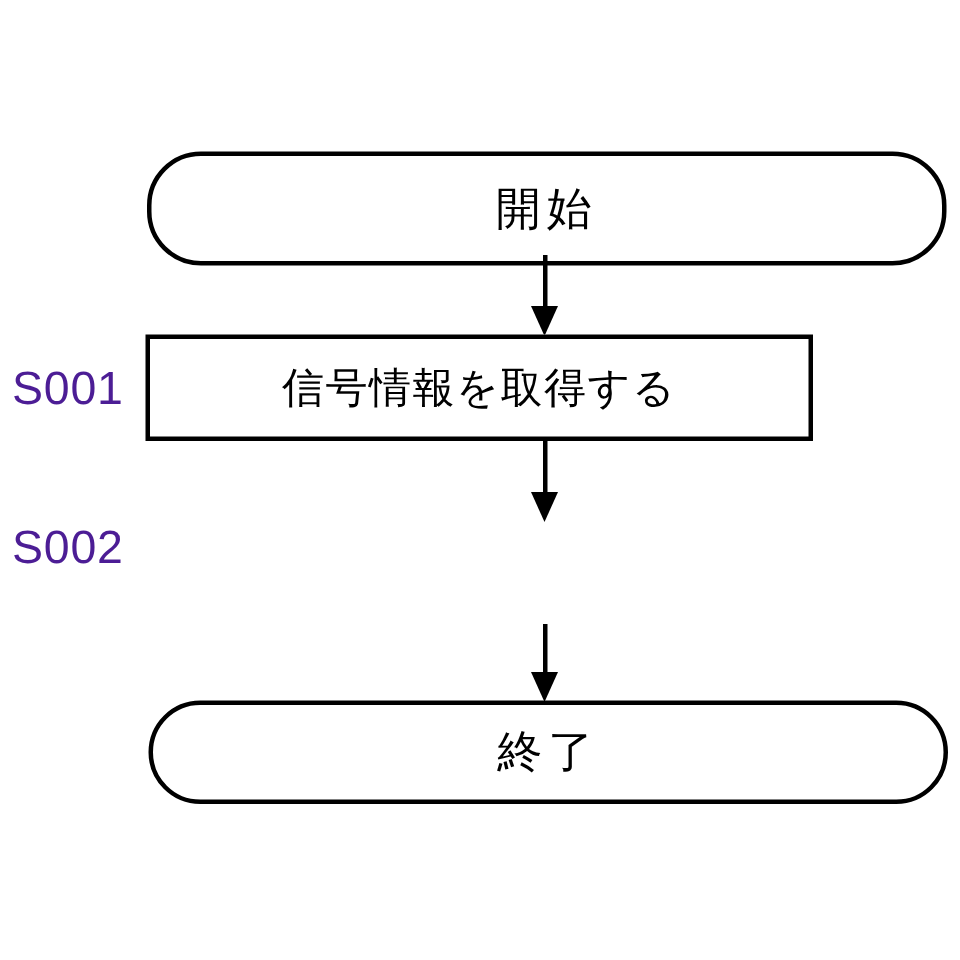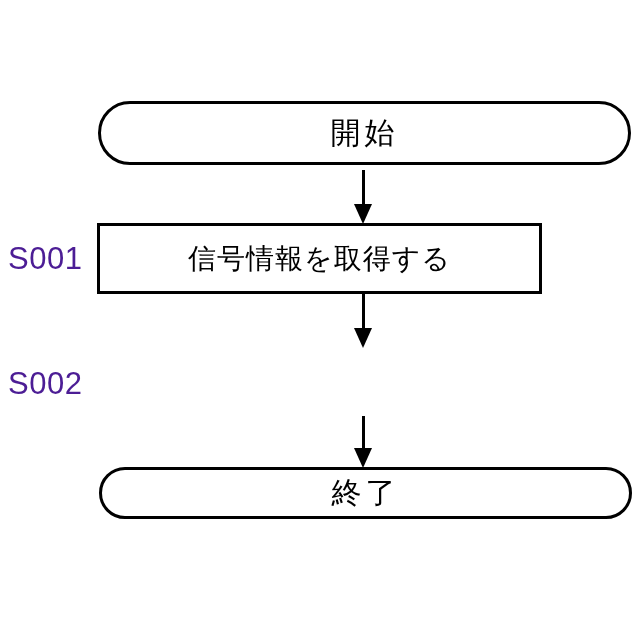--- a/index.html
+++ b/index.html
@@ -29,36 +29,36 @@
   .terminal {
     border-radius: 36px;
     font-size: 30px;
     letter-spacing: 4px;
   }
   .process {
     border-radius: 0;
     font-size: 28px;
     letter-spacing: 1px;
   }
-  #node-start { left: 98px;  top: 101px; width: 533px; height: 64px; }
+  #node-start { left: 98px;  top: 101px; width: 533px; height: 76px; }
   #node-s001  { left: 97px;  top: 223px; width: 445px; height: 71px; }
   #node-s002  { left: 97px;  top: 347px; width: 533px; height: 71px; }
-  #node-end   { left: 99px;  top: 467px; width: 533px; height: 52px; }
+  #node-end   { left: 99px;  top: 467px; width: 533px; height: 69px; }
 
   .step-label {
     position: absolute;
     left: 8px;
     display: flex;
     align-items: center;
     font-size: 31px;
     letter-spacing: 0.5px;
     color: #4c1d95;
   }
   #label-s001 { top: 223px; height: 71px; }
-  #label-s002 { top: 348px; height: 71px; }
+  #label-s002 { top: 329px; height: 71px; }
 
   .arrow {
     position: absolute;
     left: 352px;
     width: 22px;
     display: flex;
     flex-direction: column;
     align-items: center;
   }
   .arrow .shaft {

